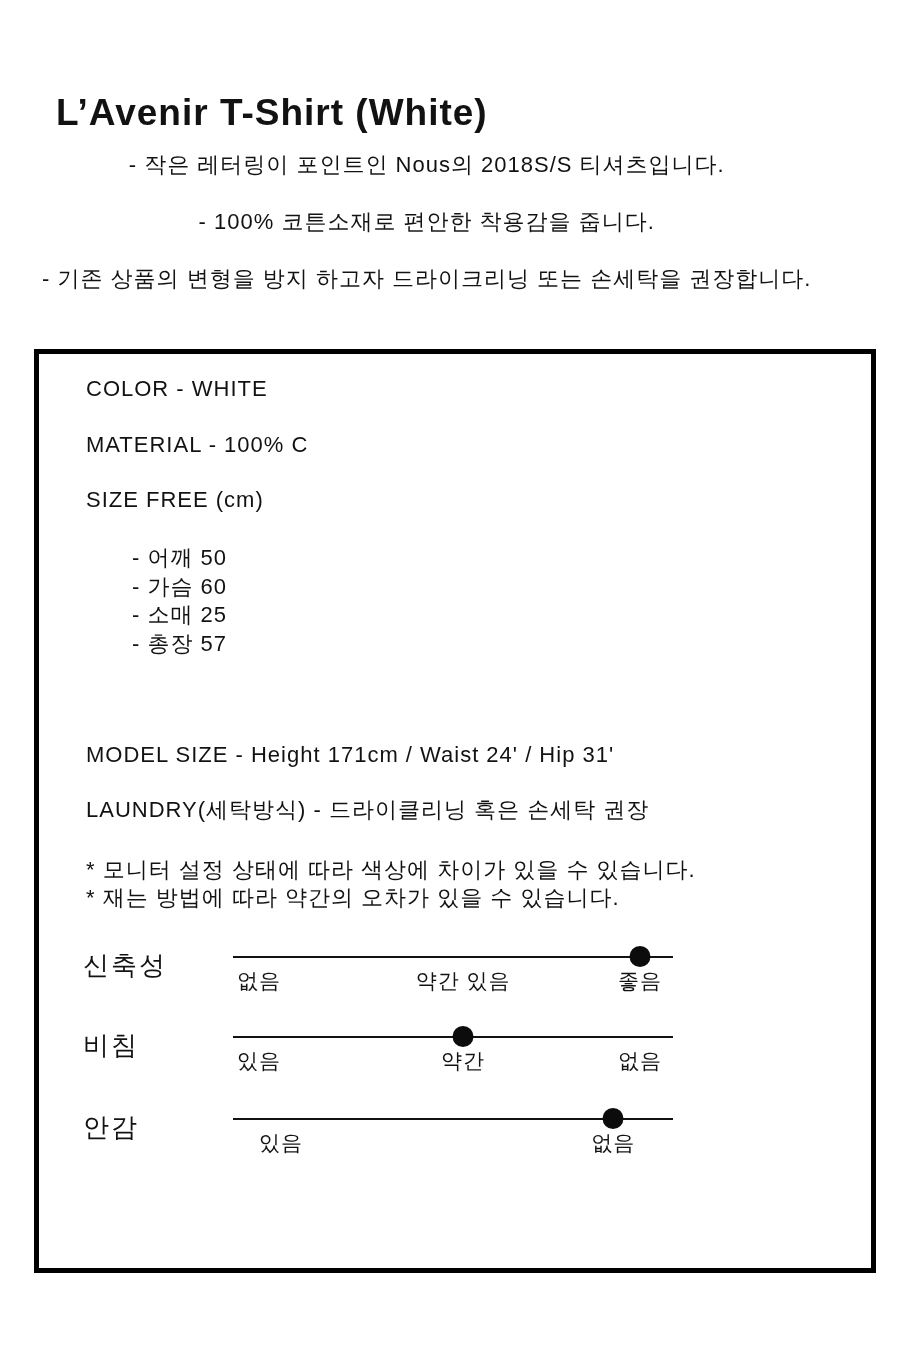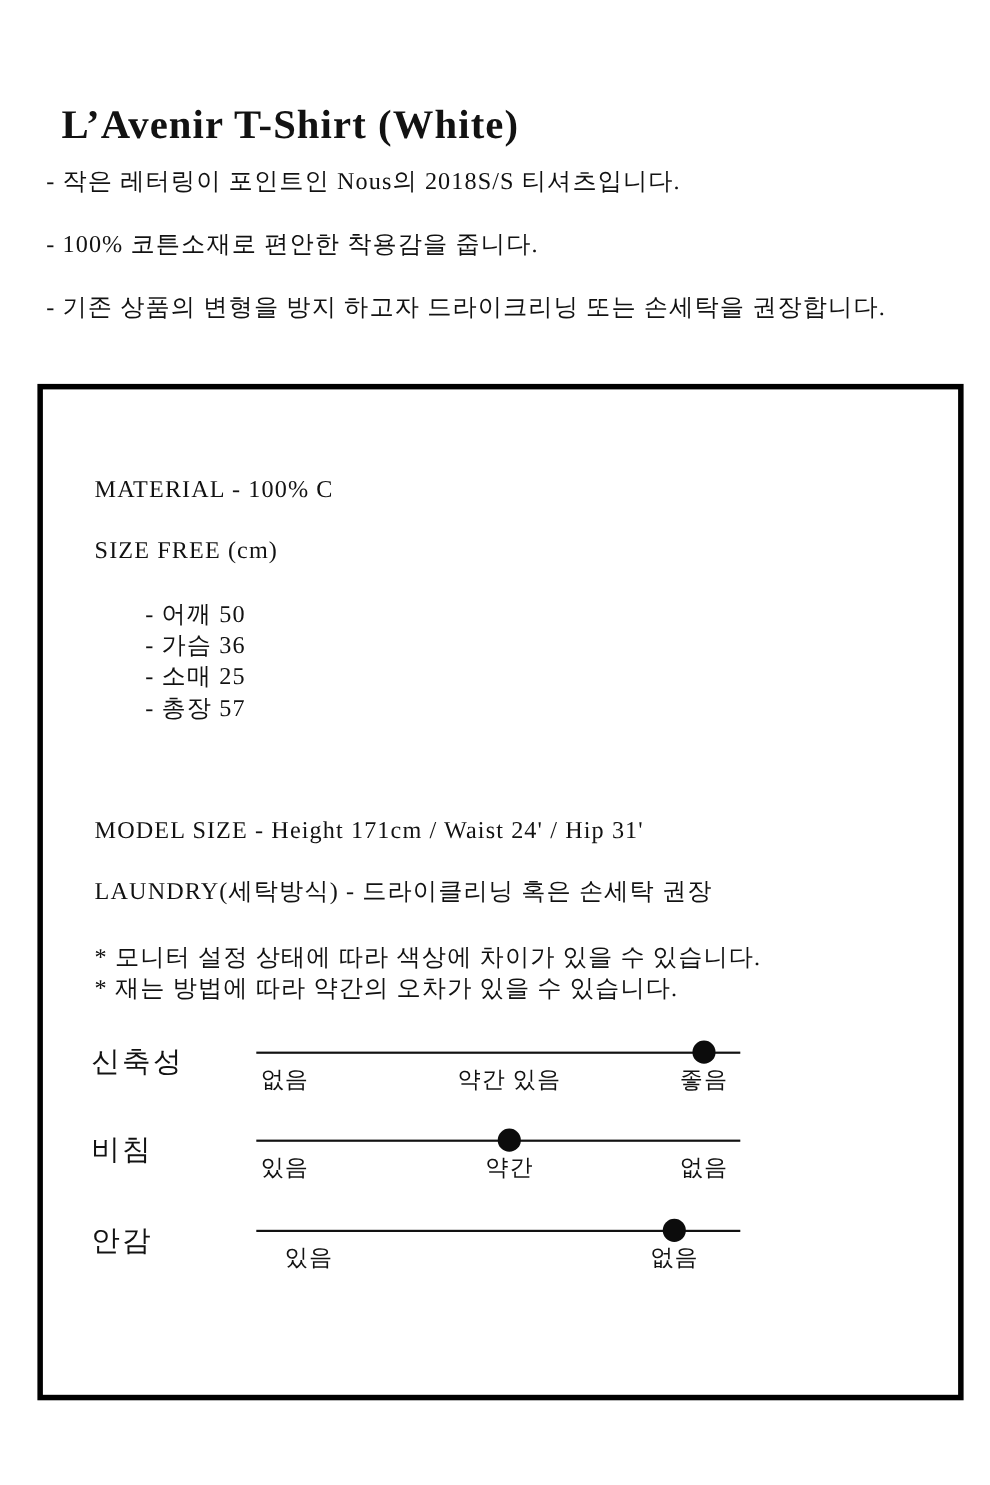--- a/index.html
+++ b/index.html
@@ -6,33 +6,33 @@
     --text:#121212;
     --border:#000000;
     --dot:#0c0c0c;
     --bg:#ffffff;
   }
   html,body{margin:0;padding:0;background:#fff;}
   .page{
     position:relative;
     width:900px;height:1350px;
     background:var(--bg);
-    font-family:Liberation Serif, serif;
+    font-family:Liberation Sans, sans-serif;
     color:var(--text);
     overflow:hidden;
   }
   .title{
     position:absolute;left:56px;top:92px;
     font-size:37px;font-weight:700;letter-spacing:1px;
     white-space:nowrap;margin:0;
   }
   .bullets{position:absolute;left:42px;top:151px;}
   .bullet{
     font-size:22px;line-height:28px;letter-spacing:1px;
-    white-space:nowrap;margin:0 0 29px 0;
+    white-space:nowrap;margin:0 0 29px 0;text-align:center;
   }
   .spec-box{
     position:absolute;left:34px;top:349px;
     width:842px;height:924px;
     border:5px solid var(--border);
     box-sizing:border-box;
   }
   .spec-line{
     position:absolute;left:47px;
     font-size:22px;line-height:28px;letter-spacing:1px;
@@ -88,26 +88,27 @@
 
   <h1 class="title">L’Avenir T-Shirt (White)</h1>
 
   <div class="bullets">
       <div class="bullet">- 작은 레터링이 포인트인 Nous의 2018S/S 티셔츠입니다.</div>
       <div class="bullet">- 100% 코튼소재로 편안한 착용감을 줍니다.</div>
       <div class="bullet">- 기존 상품의 변형을 방지 하고자 드라이크리닝 또는 손세탁을 권장합니다.</div>
     </div>
 
   <div class="spec-box">
+    <div class="spec-line line-color">COLOR - WHITE</div>
     <div class="spec-line line-material">MATERIAL - 100% C</div>
     <div class="spec-line line-size">SIZE FREE (cm)</div>
 
     <div class="measurements">
         <div class="measurement-item">- 어깨 50</div>
-        <div class="measurement-item">- 가슴 36</div>
+        <div class="measurement-item">- 가슴 60</div>
         <div class="measurement-item">- 소매 25</div>
         <div class="measurement-item">- 총장 57</div>
       </div>
 
     <div class="spec-line line-model">MODEL SIZE - Height 171cm / Waist 24' / Hip 31'</div>
     <div class="spec-line line-laundry">LAUNDRY(세탁방식) - 드라이클리닝 혹은 손세탁 권장</div>
 
     <div class="notes">
         <div class="note-item">* 모니터 설정 상태에 따라 색상에 차이가 있을 수 있습니다.</div>
         <div class="note-item">* 재는 방법에 따라 약간의 오차가 있을 수 있습니다.</div>

